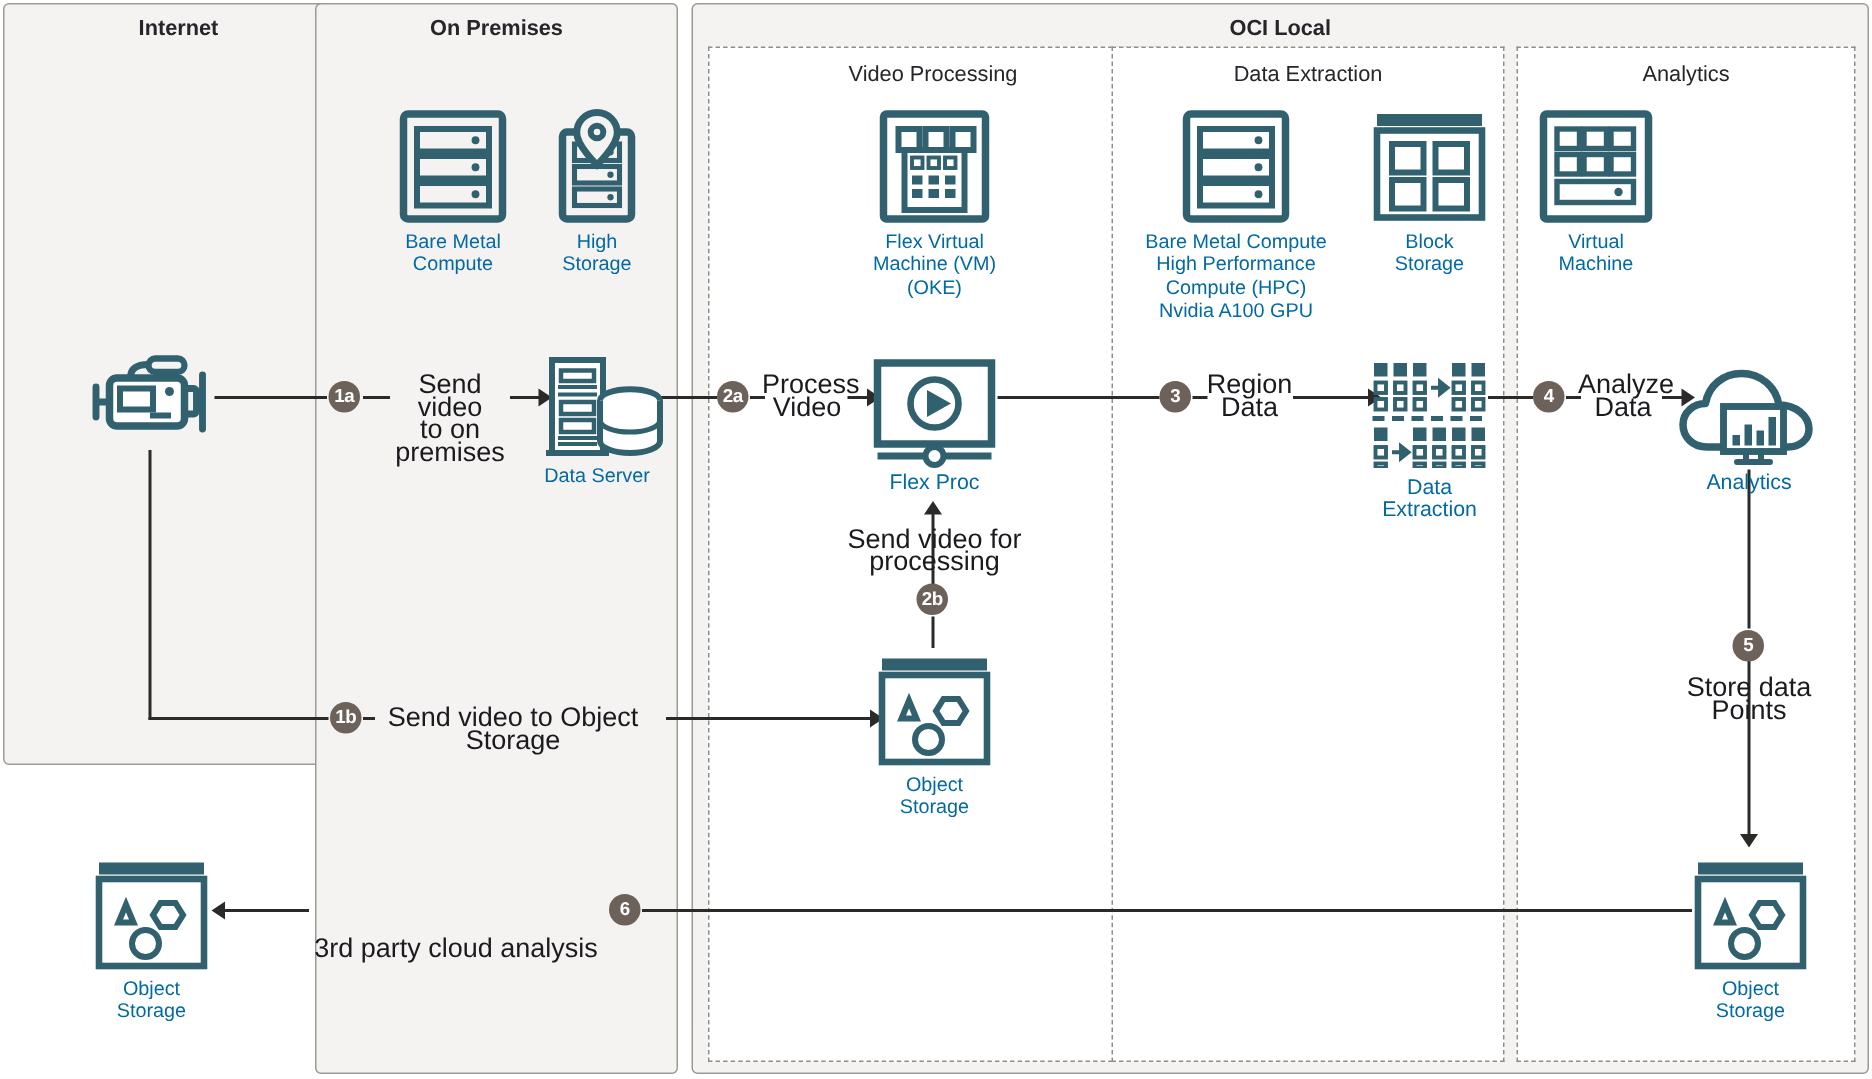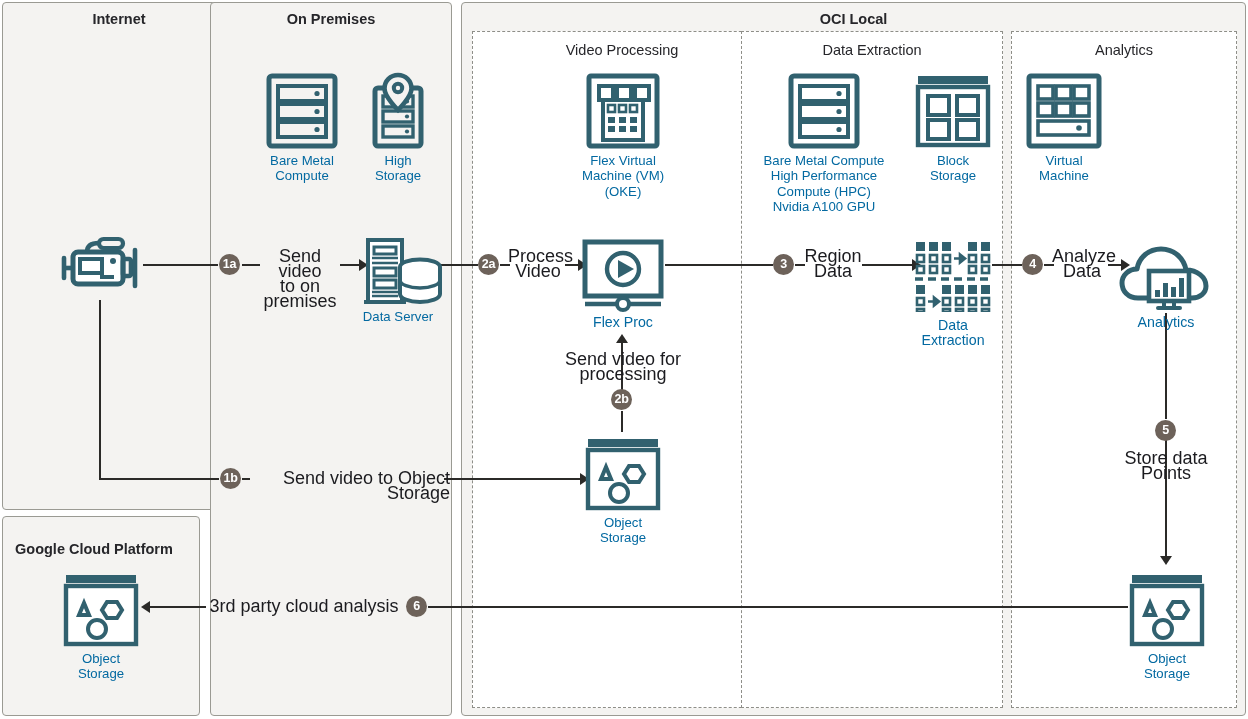--- a/index.html
+++ b/index.html
@@ -43,23 +43,20 @@
   </div>
 
   <div class="panel gray" style="left:210px;top:2px;width:242px;height:714px;">
     <div class="panel-title center" style="top:8px;">On Premises</div>
   </div>
 
   <div class="panel gray" style="left:461px;top:2px;width:785px;height:714px;">
     <div class="panel-title center" style="top:8px;">OCI Local</div>
   </div>
 
-  <div class="panel gray" style="left:2px;top:516px;width:198px;height:200px;">
-    <div class="panel-title" style="left:12px;top:24px;">Google Cloud Platform</div>
-  </div>
 
   <div class="dbox" style="left:472px;top:31px;width:300px;height:677px;">
     <div class="dbox-title" style="top:10px;">Video Processing</div>
   </div>
 
   <div class="dbox" style="left:741px;top:31px;width:262px;height:677px;">
     <div class="dbox-title" style="top:10px;">Data Extraction</div>
   </div>
 
   <div class="dbox" style="left:1011px;top:31px;width:226px;height:677px;">
@@ -341,21 +338,21 @@
     </svg>
     <div class="cap">Object
 Storage</div>
   </div>
 
   <div class="badge" style="left:219px;top:254px;">1a</div>
   <div class="flab" style="left:255px;top:249px;width:90px;">Send video
 to on premises</div>
 
   <div class="badge" style="left:220px;top:468px;">1b</div>
-  <div class="flab" style="left:254px;top:471px;width:196px;text-align:right;">Send video to Object Storage</div>
+  <div class="flab" style="left:244px;top:471px;width:196px;">Send video to Object Storage</div>
 
   <div class="badge" style="left:478px;top:254px;">2a</div>
   <div class="flab" style="left:508px;top:249px;width:60px;">Process
 Video</div>
 
   <div class="badge" style="left:611px;top:389px;">2b</div>
   <div class="flab" style="left:559px;top:352px;width:128px;">Send video for
 processing</div>
 
   <div class="badge" style="left:773px;top:254px;">3</div>
@@ -364,15 +361,15 @@
 
   <div class="badge" style="left:1022px;top:254px;">4</div>
   <div class="flab" style="left:1052px;top:249px;width:60px;">Analyze
 Data</div>
 
   <div class="badge" style="left:1155px;top:420px;">5</div>
   <div class="flab" style="left:1120px;top:451px;width:92px;">Store data
 Points</div>
 
   <div class="badge" style="left:406px;top:596px;">6</div>
-  <div class="flab" style="left:208px;top:599px;width:192px;">3rd party cloud analysis</div>
+  <div class="flab" style="left:208px;top:625px;width:192px;">3rd party cloud analysis</div>
 
 </div>
 
 </body></html>

